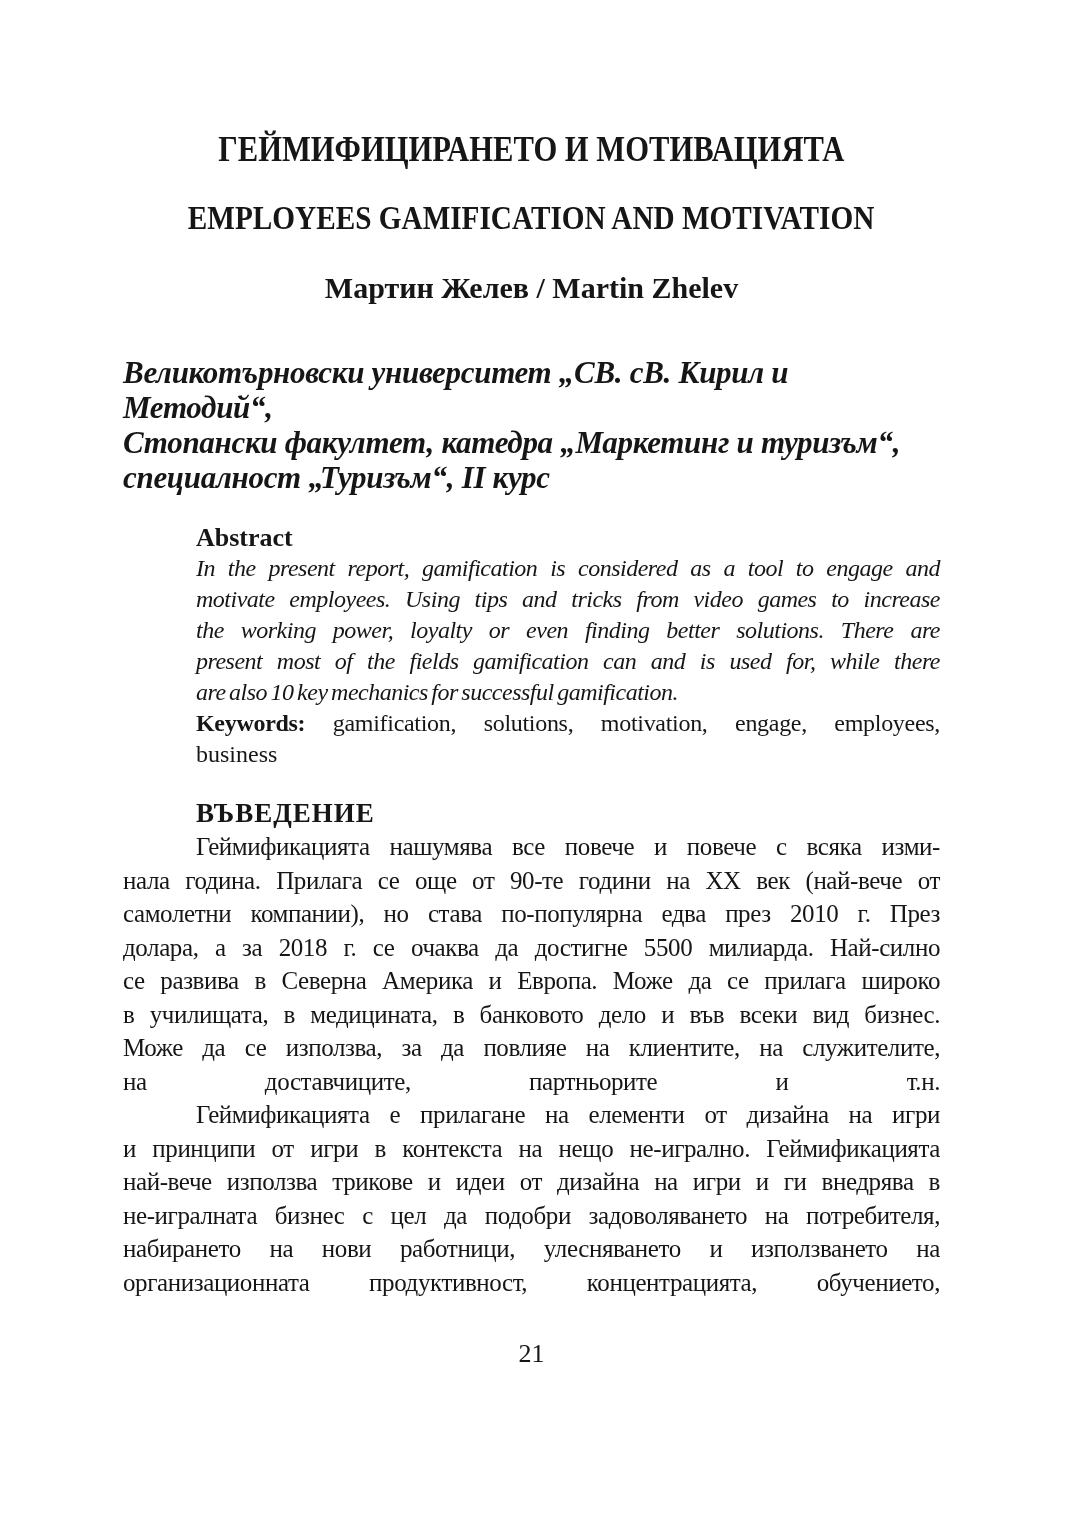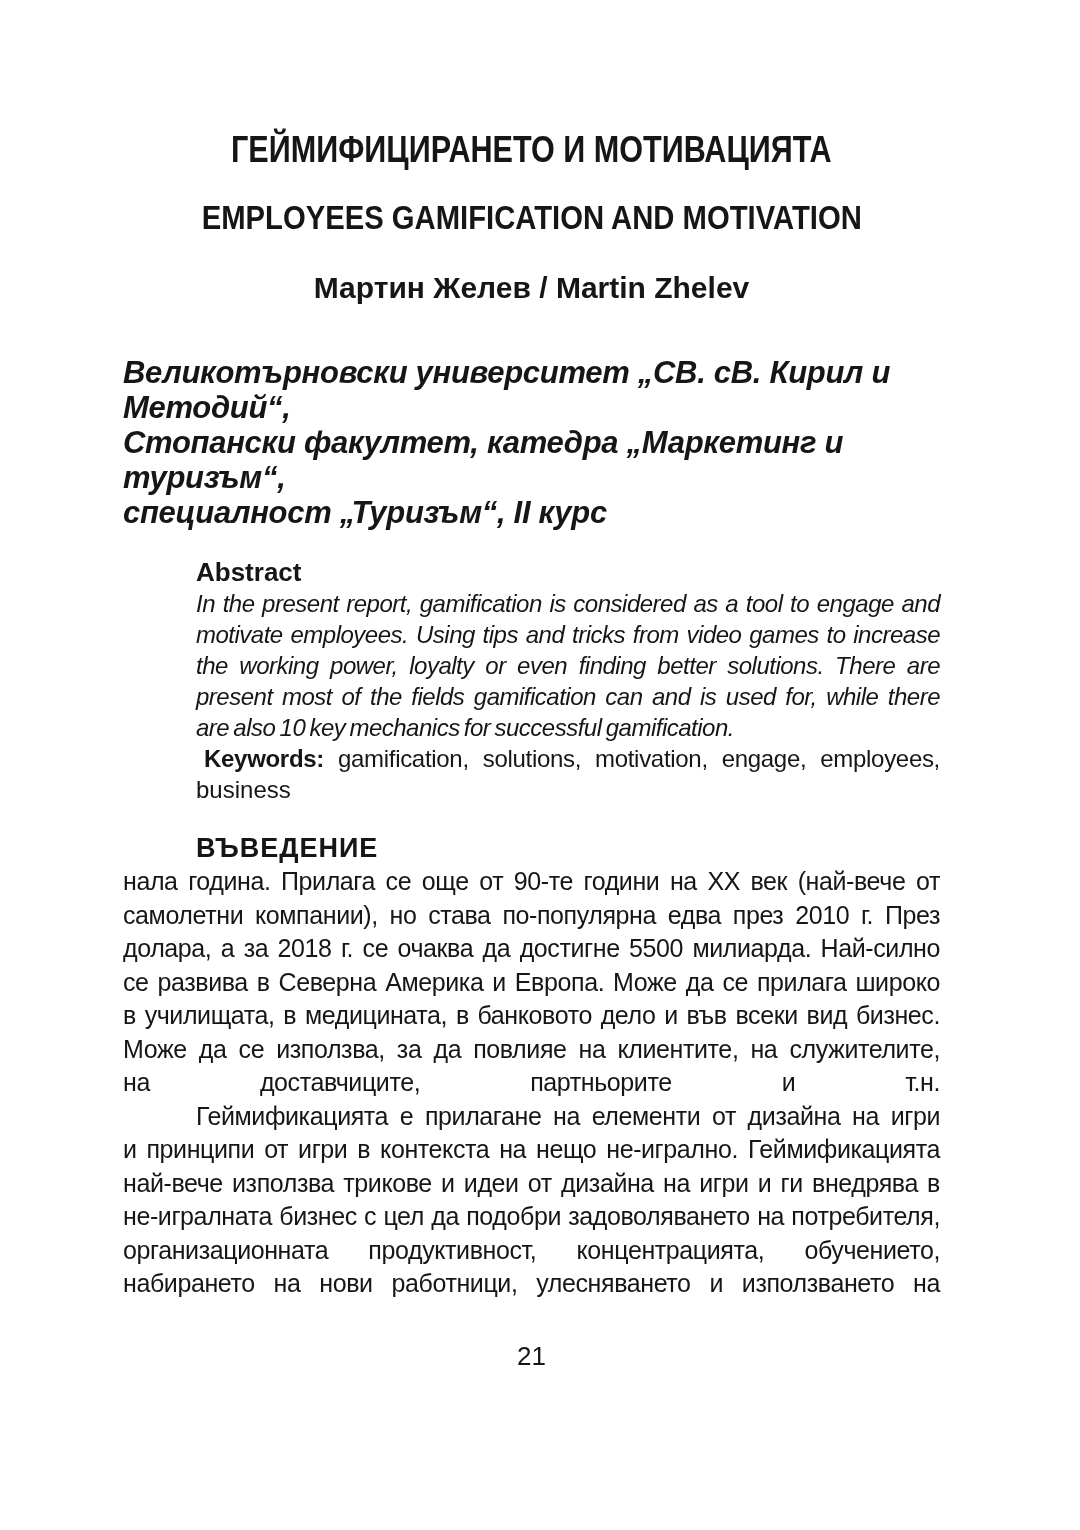--- a/index.html
+++ b/index.html
@@ -1,18 +1,18 @@
 <!DOCTYPE html>
 <html><head>
 <meta charset="utf-8">
 <style>
   html,body{margin:0;padding:0;background:#ffffff;}
   .page{
     position:relative;width:1080px;height:1530px;background:#ffffff;
-    color:#161616;font-family:Liberation Sans, sans-serif;
+    color:#161616;font-family:Liberation Serif, serif;
     overflow:hidden;
   }
   .content{margin:0 140px 0 123px;} 
 
   
   .title{margin:126px 0 0 0;font-weight:bold;font-size:36px;line-height:47px;text-align:center;}
   .tline{display:block;}
   .squeeze{display:inline-block;transform:scaleX(0.85);transform-origin:50% 50%;white-space:nowrap;}
   .subtitle{margin:21px 0 0 0;font-weight:bold;font-size:34px;line-height:47px;text-align:center;}
   .subtitle .squeeze{transform:scaleX(0.86);}
@@ -21,21 +21,21 @@
                letter-spacing:-0.3px;}
 
   
   .abstract{margin:27px 0 0 73px;width:744px;}
   .abstract-label{font-weight:bold;font-size:26px;line-height:31px;}
   .abstract-lines .line{font-style:italic;font-size:24px;line-height:31px;
       letter-spacing:-0.5px;word-spacing:-2px;text-align:justify;text-align-last:justify;}
   .line.final{text-align-last:left;}
   .kw-line{font-size:24px;line-height:31px;letter-spacing:-0.3px;word-spacing:-1px;
       text-align:justify;text-align-last:justify;}
-  .kw-line .kw-label{font-weight:bold;margin-left:8px;}
+  .kw-line .kw-label{font-weight:bold;}
   .kw-last{font-size:24px;line-height:31px;}
 
   
   .intro-heading{margin:26px 0 0 73px;font-weight:bold;font-size:27px;line-height:34px;letter-spacing:1px;}
   .para .line{font-size:25px;line-height:33.5px;letter-spacing:-0.4px;word-spacing:-1.5px;
       text-align:justify;text-align-last:justify;}
   .para .line.indent{padding-left:73px;}
 
   .page-number{margin:40px 0 0 0;text-align:center;font-size:26px;line-height:30px;}
 </style>
@@ -73,34 +73,35 @@
       <div class="kw-line">
         <span class="kw-label">Keywords:</span>
         <span>gamification, solutions, motivation, engage, employees,</span>
       </div>
       <div class="kw-last">business</div>
     </section>
 
     <section class="intro">
       <h3 class="intro-heading">ВЪВЕДЕНИЕ</h3>
       <div class="para">
+          <div class="line indent">Геймификацията нашумява все повече и повече с всяка изми-</div>
           <div class="line">нала година. Прилага се още от 90-те години на ХХ век (най-вече от</div>
           <div class="line">самолетни компании), но става по-популярна едва през 2010 г. През</div>
           <div class="line">долара, а за 2018 г. се очаква да достигне 5500 милиарда. Най-силно</div>
           <div class="line">се развива в Северна Америка и Европа. Може да се прилага широко</div>
           <div class="line">в училищата, в медицината, в банковото дело и във всеки вид бизнес.</div>
           <div class="line">Може да се използва, за да повлияе на клиентите, на служителите,</div>
           <div class="line final">на доставчиците, партньорите и т.н.</div>
         </div>
       <div class="para">
           <div class="line indent">Геймификацията е прилагане на елементи от дизайна на игри</div>
           <div class="line">и принципи от игри в контекста на нещо не-игрално. Геймификацията</div>
           <div class="line">най-вече използва трикове и идеи от дизайна на игри и ги внедрява в</div>
           <div class="line">не-игралната бизнес с цел да подобри задоволяването на потребителя,</div>
+          <div class="line">набирането на нови работници, улесняването и използването на</div>
           <div class="line">организационната продуктивност, концентрацията, обучението,</div>
-          <div class="line">набирането на нови работници, улесняването и използването на</div>
         </div>
     </section>
 
     <div class="page-number">21</div>
 
   </div>
 </div>
 
 </body></html>

